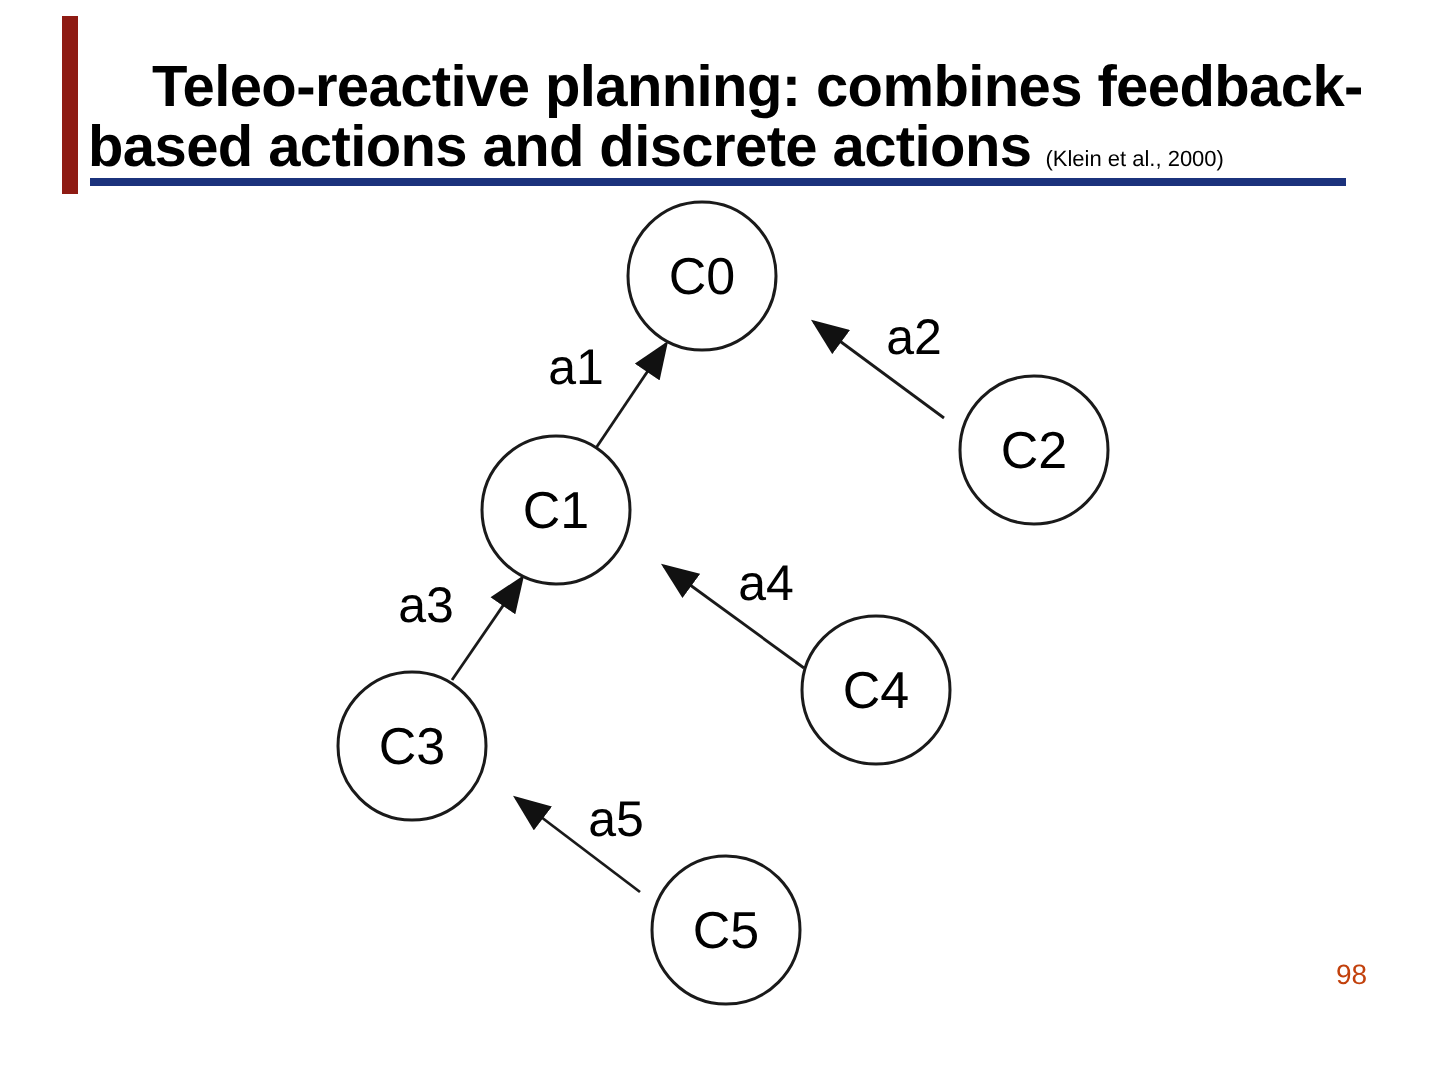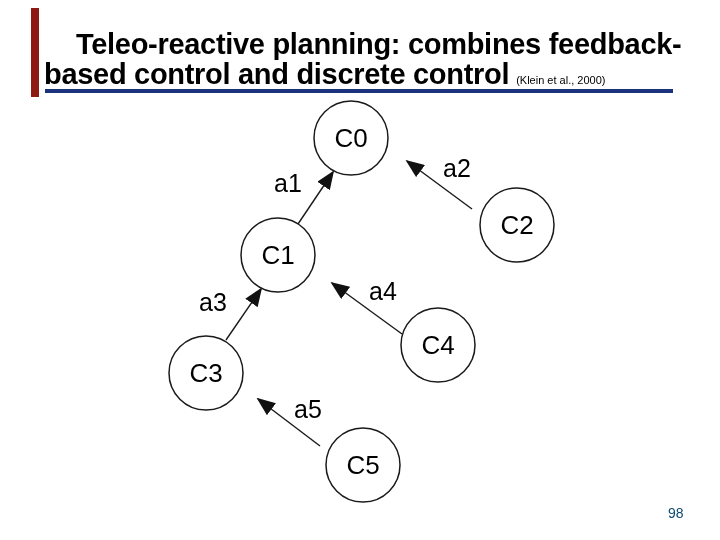--- a/index.html
+++ b/index.html
@@ -57,33 +57,33 @@
     stroke-width: 1.4;
   }
   #diagram text {
     font-family: "Liberation Sans", sans-serif;
     fill: #000000;
   }
   #diagram .node-label { font-size: 26px; }
   #diagram .edge-label { font-size: 25px; }
   .page-number {
     position: absolute;
-    left: 668px; top: 505px;
+    left: 668px; top: 479px;
     font-size: 14px;
-    color: #0c4a6e;
+    color: #c2410c;
   }
 </style>
 </head>
 <body>
 
 <div class="accent-bar" style="background: rgb(142, 27, 19);"></div>
 
 <div class="title-line1">Teleo-reactive planning: combines feedback-</div>
 
-<div class="title-line2"><span>based control and discrete control</span><span class="citation">(Klein et al., 2000)</span></div>
+<div class="title-line2"><span>based actions and discrete actions</span><span class="citation">(Klein et al., 2000)</span></div>
 
 <div class="title-underline" style="background: rgb(27, 50, 124);"></div>
 
 <svg id="diagram" width="720" height="540">
     <defs>
       <marker id="ah" viewBox="0 0 10 8" refX="9" refY="4" markerWidth="19" markerHeight="15" orient="auto" markerUnits="userSpaceOnUse">
         <path d="M0,0 L10,4 L0,8 Z" fill="#111111"></path>
       </marker>
     </defs>
     <line x1="298" y1="224" x2="333" y2="172" class="edge-line" marker-end="url(#ah)"></line>

